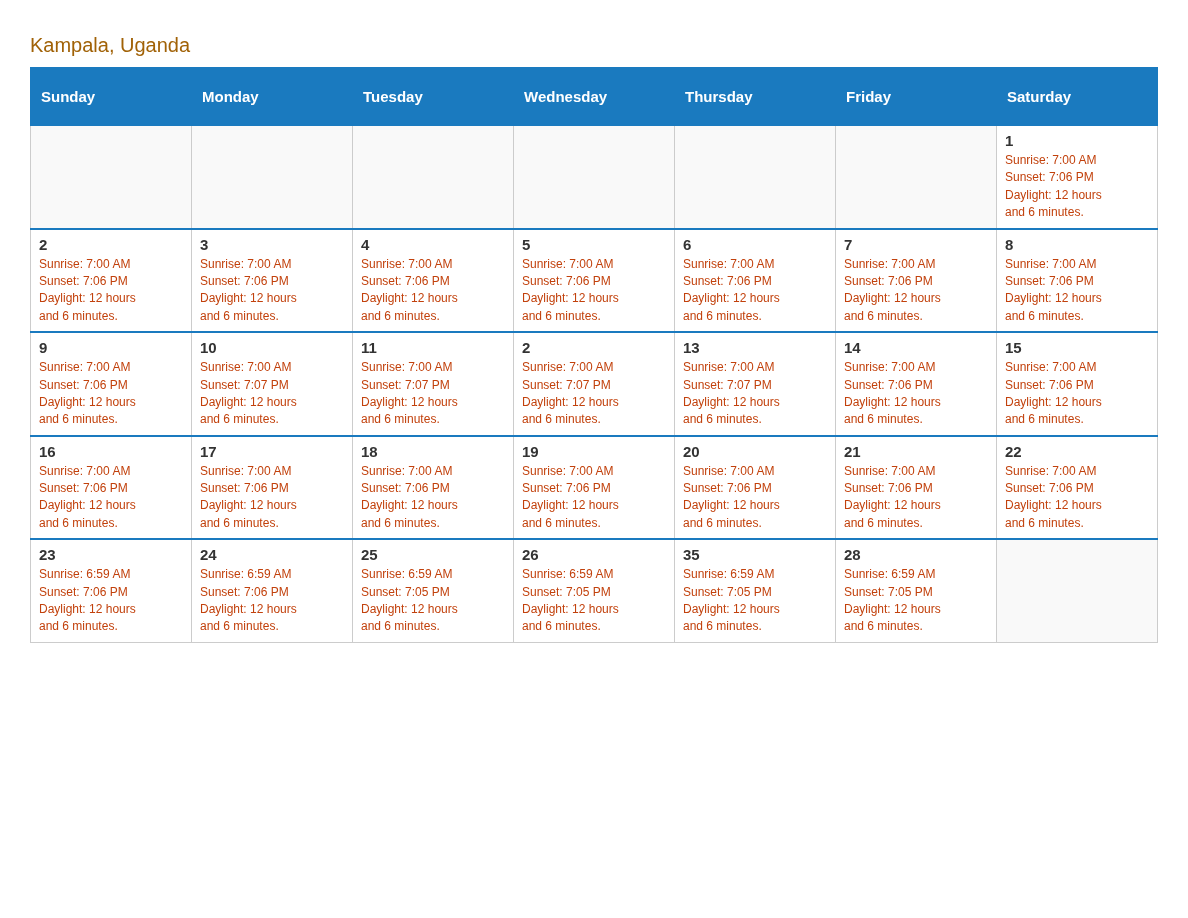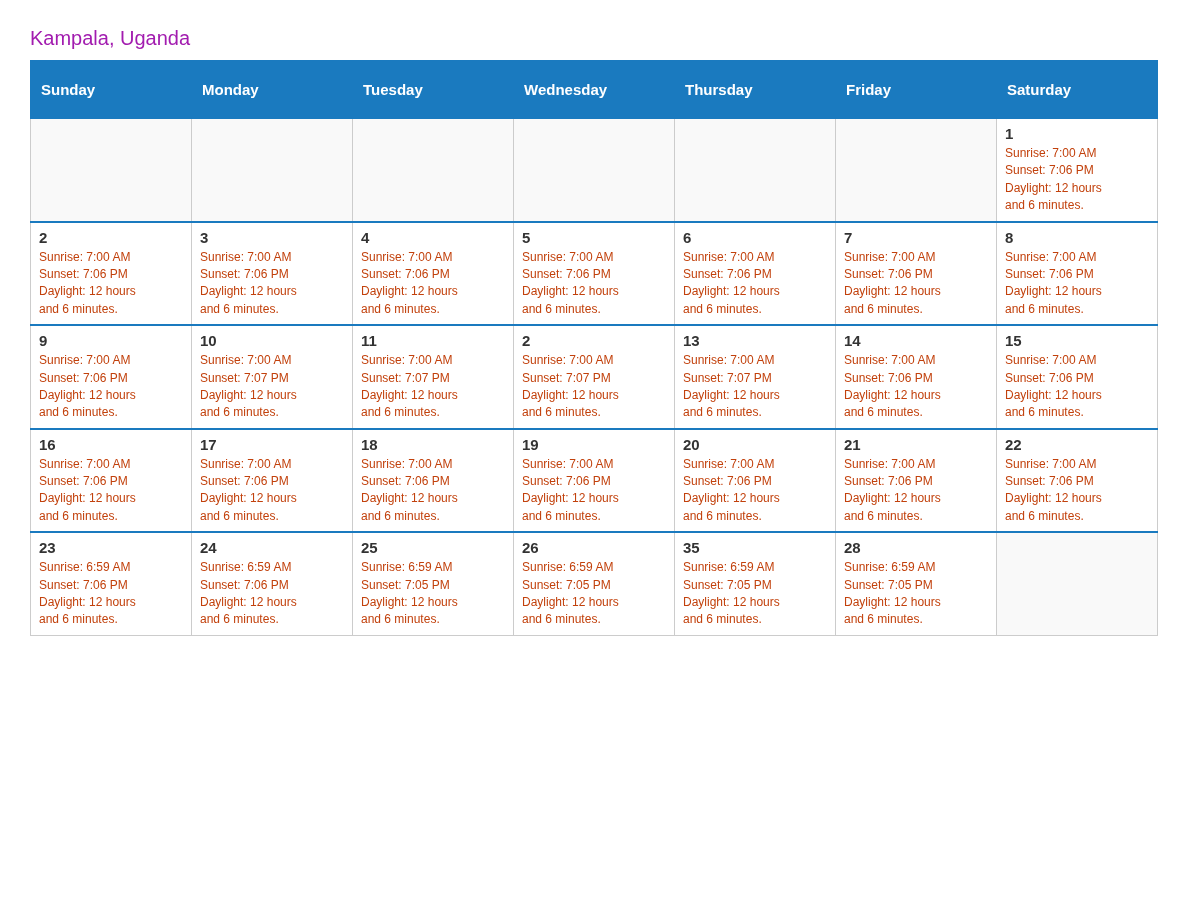--- a/index.html
+++ b/index.html
@@ -35,22 +35,22 @@
       text-align: right;
     }
     .month-title {
       font-size: 42px;
       font-weight: bold;
       color: #222;
       line-height: 1.1;
     }
     .location {
       font-size: 20px;
-      color: #a21caf;
-      margin-top: 7px;
+      color: #a16207;
+      margin-top: 14px;
     }
     .calendar {
       width: 100%;
       border-collapse: collapse;
       margin-top: 8px;
     }
     .calendar th {
       background-color: #1a7abf;
       color: #fff;
       font-size: 15px;

